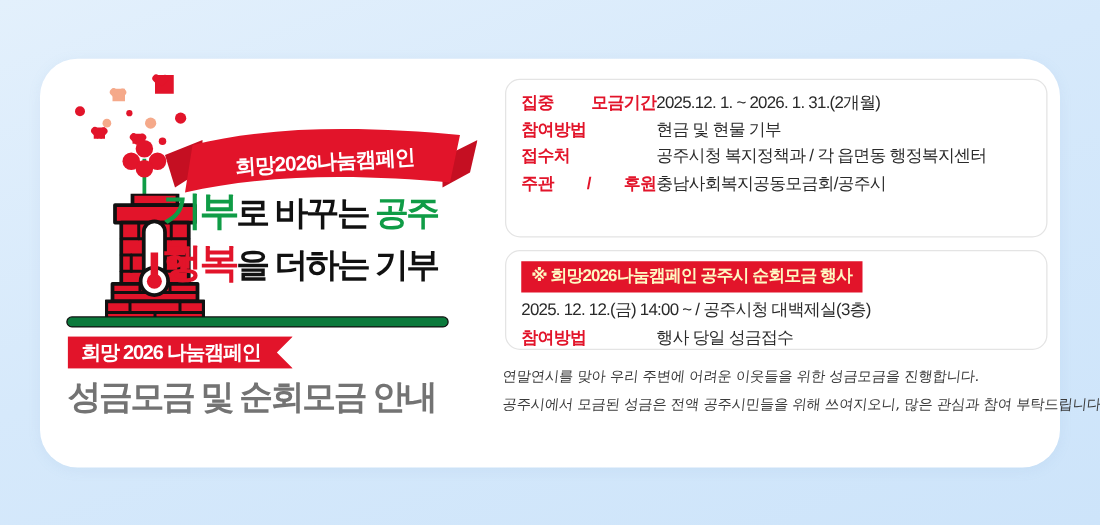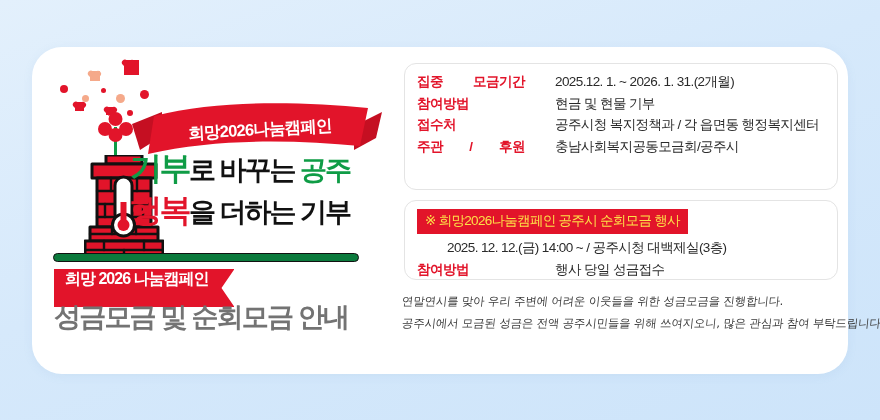--- a/index.html
+++ b/index.html
@@ -118,24 +118,25 @@
   }
   .big-red   { color: #e2142a; font-size: 32px; letter-spacing: -2.5px; }
   .big-green { color: #0f9c46; font-size: 32px; letter-spacing: -2.5px; }
   .mid-green { color: #0f9c46; }
 
   
   #tag {
     position: absolute;
     left: 22px;
     top: 222px;
-    height: 38px;
+    height: 26px;
     background: #e2142a;
     padding: 0 26px 0 11px;
     display: flex;
+    align-items: center;
     clip-path: polygon(0 0, 100% 0, 100% 0, calc(100% - 13px) 50%, 100% 100%, 100% 100%, 0 100%);
   }
   #tag-label {
     color: #ffffff;
     font-size: 16px;
     font-weight: bold;
     letter-spacing: -1px;
     white-space: nowrap;
   }
 
@@ -194,27 +195,26 @@
     width: 108px;
     flex: 0 0 108px;
     text-align: justify;
     text-align-last: justify;
     display: inline-block;
   }
   .info-value {
     color: #2a2a2a;
     font-size: 13.5px;
     letter-spacing: -0.6px;
-    padding-left: 30px;
   }
   #notice-bar {
     background: #e2142a;
-    color: #fde047;
+    color: #fef9c3;
     font-size: 13.5px;
-    font-weight: normal;
+    font-weight: bold;
     letter-spacing: -0.7px;
     padding: 3px 8px 4px 8px;
     display: inline-block;
     margin-bottom: 5px;
     white-space: nowrap;
   }
 
   
   #note {
     position: absolute;

